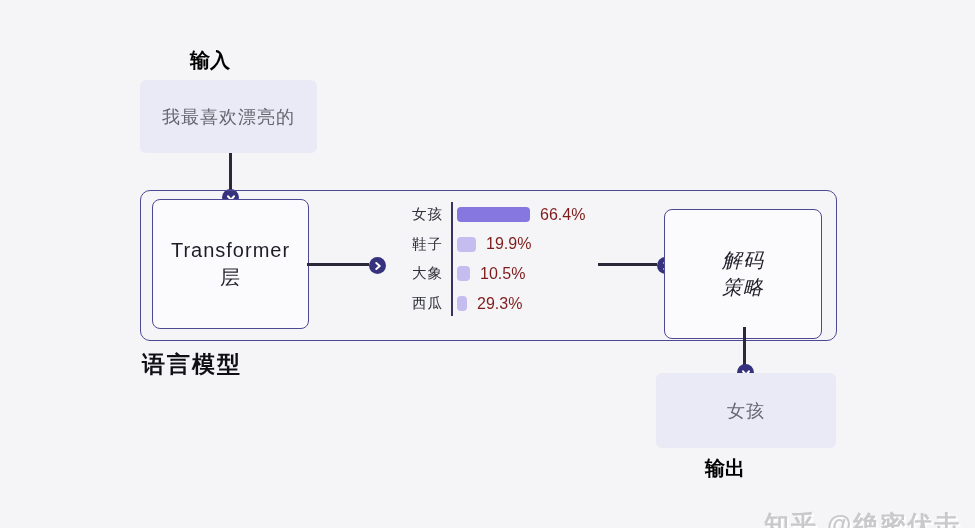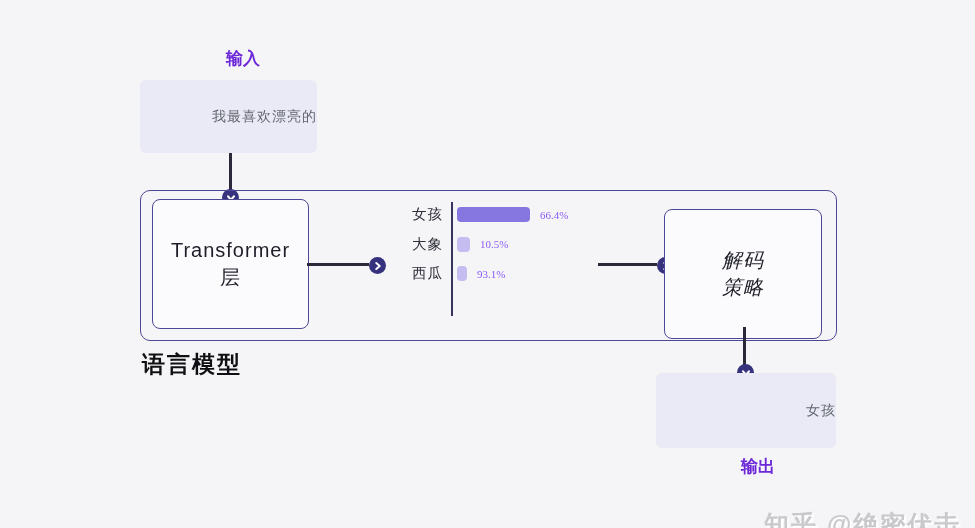--- a/index.html
+++ b/index.html
@@ -6,29 +6,29 @@
   body{
     width:975px;height:528px;
     background:#f5f5f7;
     font-family:"Liberation Sans","DejaVu Sans",sans-serif;
     position:relative;overflow:hidden;
   }
   .abs{position:absolute;}
 
   
   .io-label{
-    font-size:17px;font-weight:600;color:#6d28d9;
-    text-align:right;width:70px;
+    font-size:20px;font-weight:600;color:#000000;
+    text-align:left;width:70px;
   }
 
   
   .pill{
     background:#e9eaf5;border-radius:6px;
-    display:flex;align-items:center;justify-content:flex-end;
-    font-size:14px;color:#63666f;letter-spacing:1px;
+    display:flex;align-items:center;justify-content:center;
+    font-size:18px;color:#63666f;letter-spacing:1px;
   }
 
   
   .container-box{
     border:1.5px solid #4d4894;border-radius:10px;
     background:transparent;
   }
   .model-label{
     font-size:23px;font-weight:700;color:#101014;letter-spacing:2px;
   }
@@ -54,21 +54,21 @@
   .rot90{transform:rotate(90deg);}
 
   
   .chart{width:200px;}
   .crow{display:flex;align-items:center;height:29.6px;}
   .clabel{
     width:40px;text-align:right;margin-right:14px;
     font-size:14.5px;color:#30303c;letter-spacing:1px;flex:none;
   }
   .cbar{height:15px;border-radius:4px;flex:none;}
-  .cpct{margin-left:10px;font-size:11px;color:#8b5cf6;flex:none;font-family:Liberation Serif, serif;}
+  .cpct{margin-left:10px;font-size:16px;color:#7f1d1d;flex:none;}
   .axis{background:#36335f;}
 
   
   .watermark{
     font-size:25px;font-weight:bold;color:#c9c9cc;
     text-shadow:2px 2px 0 #ffffff;letter-spacing:2px;
     white-space:nowrap;
   }
 </style>
 </head>
@@ -103,28 +103,33 @@
   </svg>
 </div>
 
 <div class="abs chart" style="left:403px;top:200px;">
   <div class="crow">
     <span class="clabel">女孩</span>
     <span class="cbar" style="width: 73px; background: rgb(134, 119, 224);"></span>
     <span class="cpct">66.4%</span>
   </div>
   <div class="crow">
+    <span class="clabel">鞋子</span>
+    <span class="cbar" style="width: 19px; background: rgb(197, 189, 240);"></span>
+    <span class="cpct">19.9%</span>
+  </div>
+  <div class="crow">
     <span class="clabel">大象</span>
     <span class="cbar" style="width: 13px; background: rgb(197, 189, 240);"></span>
     <span class="cpct">10.5%</span>
   </div>
   <div class="crow">
     <span class="clabel">西瓜</span>
     <span class="cbar" style="width: 10px; background: rgb(197, 189, 240);"></span>
-    <span class="cpct">93.1%</span>
+    <span class="cpct">29.3%</span>
   </div>
 </div>
 
 <div class="abs axis" style="left:451px;top:202px;width:2.2px;height:114px;"></div>
 
 <div class="abs line" style="left:598px;top:263px;width:59px;height:3px;"></div>
 <div class="abs arrow-circle" style="left:657px;top:257px;">
   <svg width="14" height="14" viewBox="0 0 16 16">
     <path d="M6 4.5 L10 8 L6 11.5" stroke="#ffffff" stroke-width="2.2" fill="none" stroke-linecap="round" stroke-linejoin="round"></path>
   </svg>

